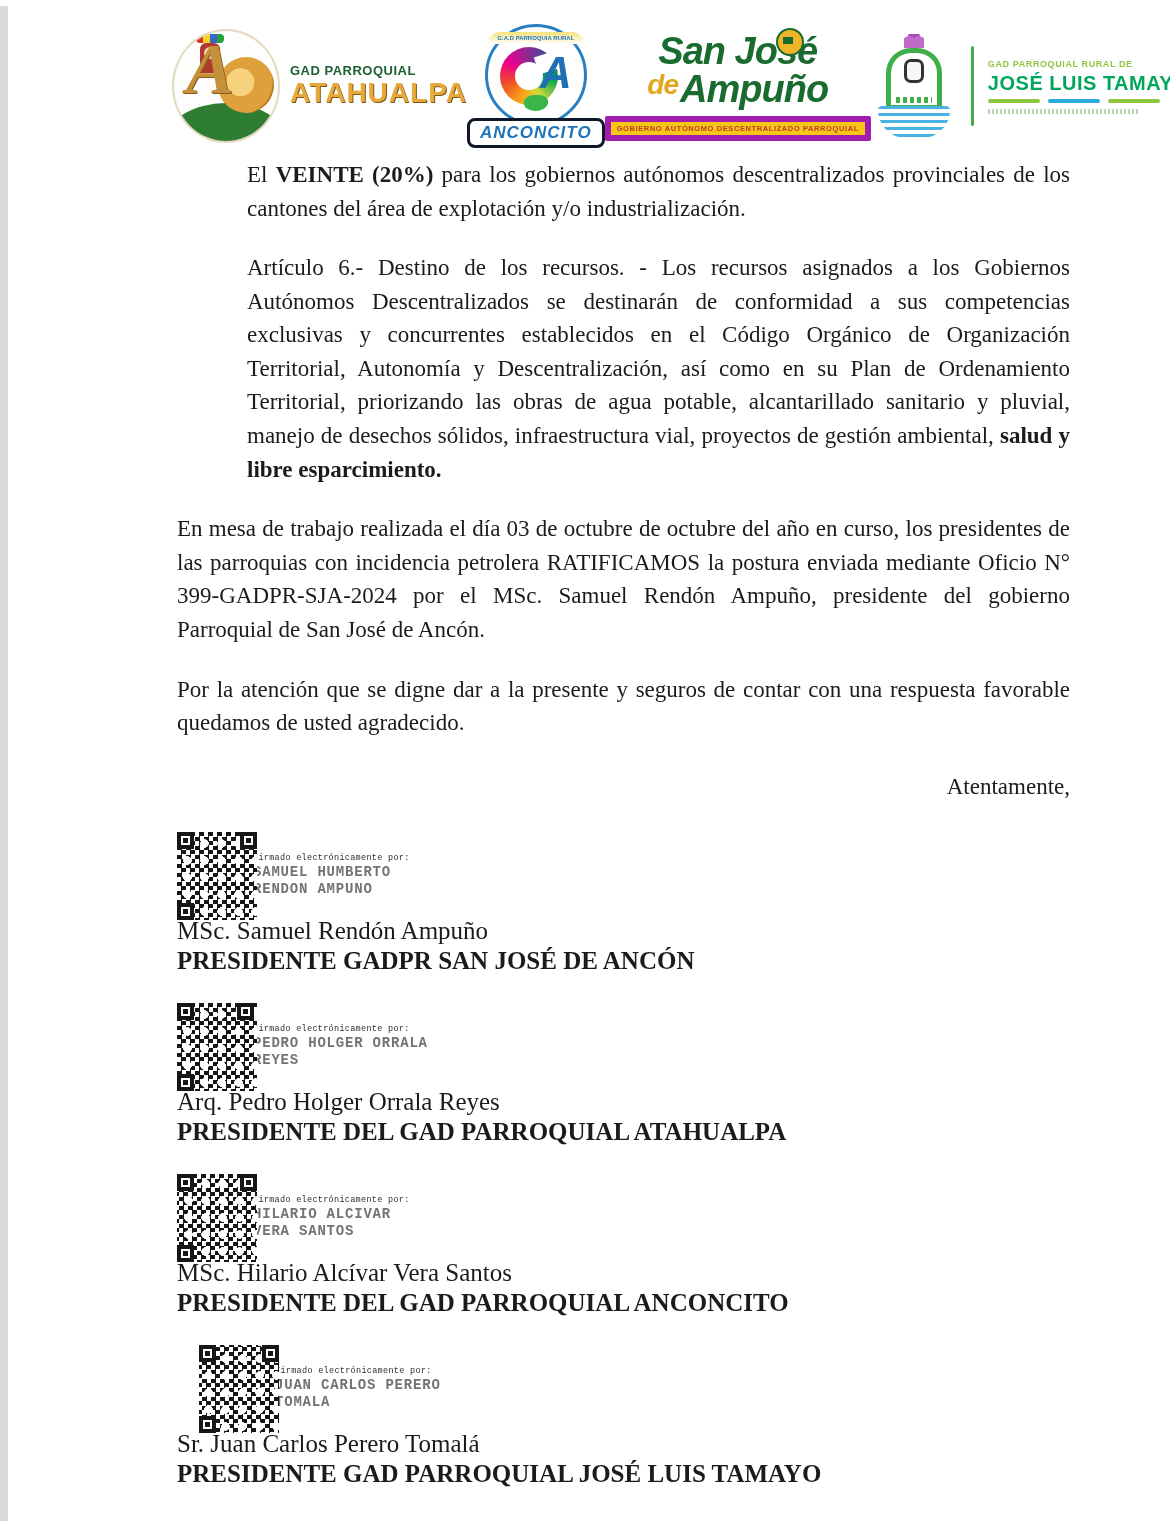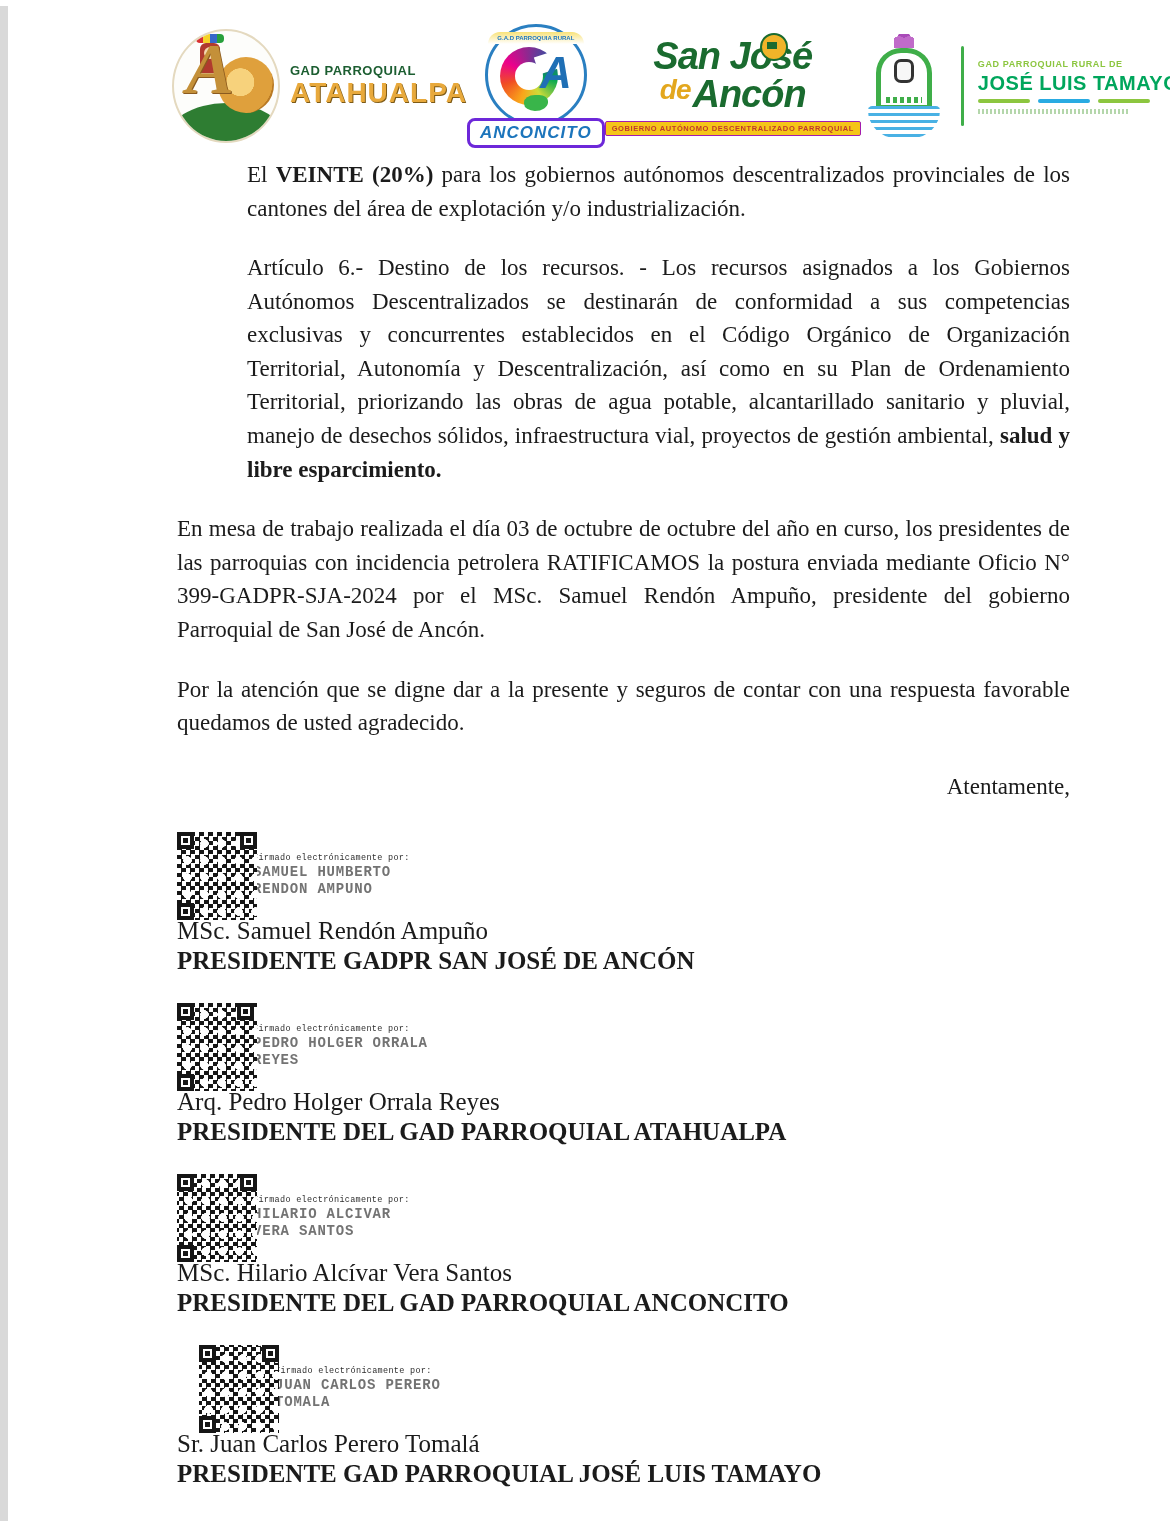--- a/index.html
+++ b/index.html
@@ -42,33 +42,33 @@
     font:700 6px/8px "Liberation Sans",sans-serif;color:#1c75bc;background:linear-gradient(#f8e27a,#fff);
     border-radius:40px 40px 0 0;padding-top:2px;height:10px}
   .anc-c{position:absolute;left:12px;top:20px;width:58px;height:58px;border-radius:50%;
     background:conic-gradient(from 200deg,#f9a51a,#f04e23,#ec008c,#92278f,#3950a2,#00a651,#cddc39,#f9a51a)}
   .anc-c::after{content:"";position:absolute;inset:15px;background:#fff;border-radius:50%}
   .anc-c::before{content:"";position:absolute;right:-4px;top:6px;width:26px;height:18px;background:#fff;
     transform:rotate(-18deg)}
   .anc-a{position:absolute;right:12px;top:24px;font:italic 700 44px/1 "Liberation Sans",sans-serif;color:#1f6fb5}
   .anc-blob{position:absolute;left:36px;bottom:12px;width:24px;height:16px;background:#39b54a;
     border-radius:50% 40% 60% 50%}
-  .anc-banner{margin-top:-8px;background:#fff;border:3px solid #6d28d9;border-radius:8px;
+  .anc-banner{margin-top:-8px;background:#fff;border:3px solid #0f172a;border-radius:8px;
     padding:2px 10px;font:italic 700 17px/1.2 "Liberation Sans",sans-serif;color:#1c75bc;letter-spacing:1px;z-index:2}
 
   
   .logo-sanjose{flex-direction:column;align-items:center}
   .sj-wrap{position:relative;text-align:center;line-height:.95}
   .sj-l1{font:italic 700 38px/1 "Liberation Sans",sans-serif;color:#1a6b2f;letter-spacing:-1px}
   .sj-dot{position:absolute;right:24px;top:-4px;width:24px;height:24px;border-radius:50%;
     background:#f0b429;border:2px solid #1a6b2f}
   .sj-dot::after{content:"";position:absolute;left:5px;top:7px;width:10px;height:7px;background:#1a6b2f}
   .sj-l2{font:italic 700 38px/1 "Liberation Sans",sans-serif;color:#1a6b2f;letter-spacing:-1px}
   .sj-de{font-size:28px;color:#e3a71e;margin-right:2px;vertical-align:8px}
-  .sj-banner{margin-top:8px;background:#f5c518;border:1px solid #a21caf;border-radius:2px;
+  .sj-banner{margin-top:8px;background:#f5c518;border:6px solid #a21caf;border-radius:2px;
     padding:2px 6px;font:700 7.5px/1.2 "Liberation Sans",sans-serif;color:#c0392b;letter-spacing:.6px}
 
   
   .jlt-emblem{width:86px;height:104px;position:relative;flex:none}
   .jlt-flower{position:absolute;left:50%;top:0;width:20px;height:14px;transform:translateX(-50%);
     background:
       radial-gradient(circle at 25% 65%,#c06bc9 38%,transparent 40%),
       radial-gradient(circle at 75% 65%,#c06bc9 38%,transparent 40%),
       radial-gradient(circle at 50% 25%,#a94bb8 42%,transparent 44%)}
   .jlt-arch{position:absolute;left:50%;top:14px;width:46px;height:52px;transform:translateX(-50%);
@@ -147,21 +147,21 @@
       <div class="anc-a">A</div>
       <div class="anc-blob"></div>
     </div>
     <div class="anc-banner">ANCONCITO</div>
   </div>
 
   <div class="logo logo-sanjose">
     <div class="sj-wrap">
       <div class="sj-l1">San José</div>
       <div class="sj-dot"></div>
-      <div class="sj-l2"><span class="sj-de">de</span><span>Ancón</span></div>
+      <div class="sj-l2"><span class="sj-de">de</span><span>Ampuño</span></div>
     </div>
     <div class="sj-banner">GOBIERNO AUTÓNOMO DESCENTRALIZADO PARROQUIAL</div>
   </div>
 
   <div class="logo logo-jlt">
     <div class="jlt-emblem">
       <div class="jlt-flower"></div>
       <div class="jlt-arch">
         <div class="jlt-badge"></div>
         <div class="jlt-leaf"></div>

